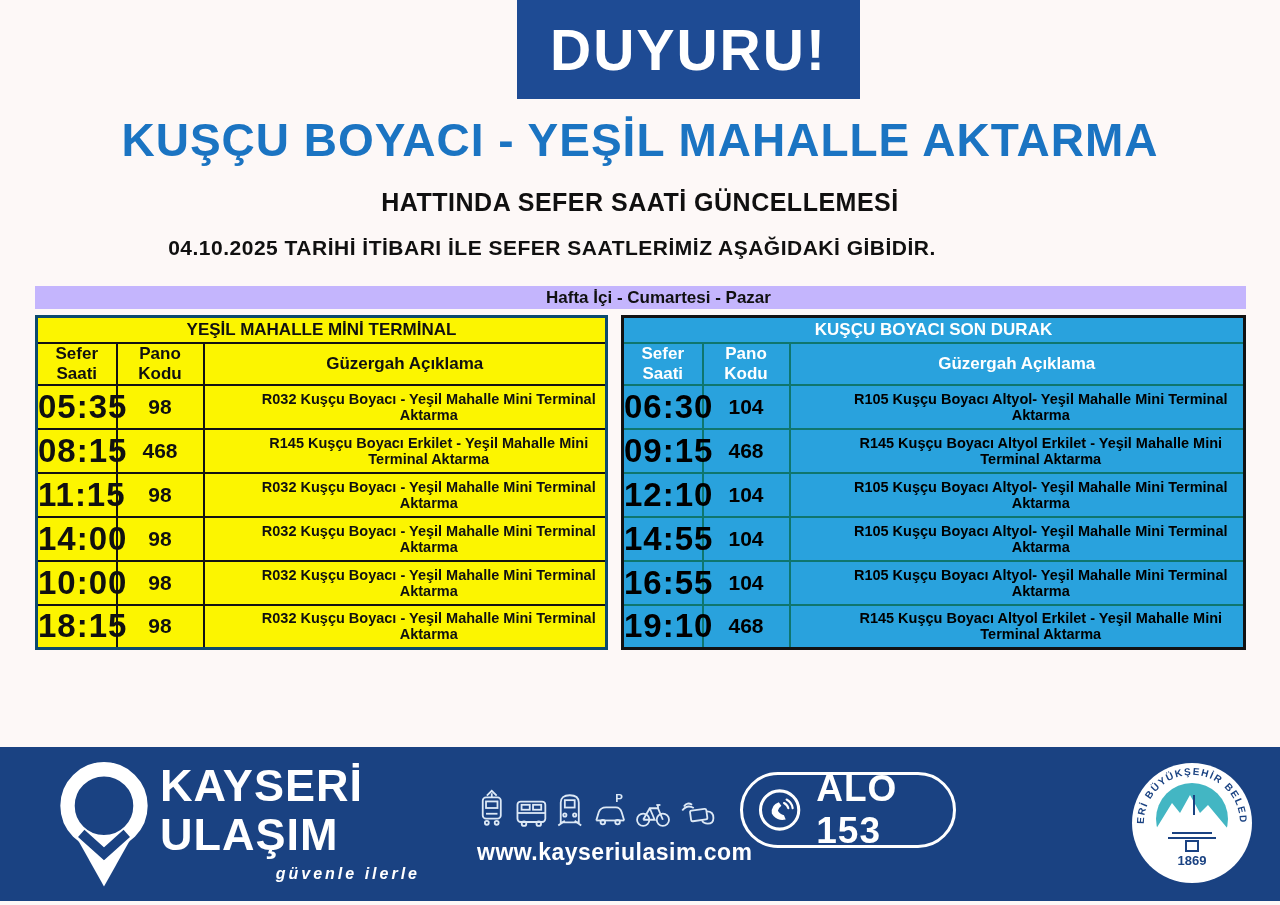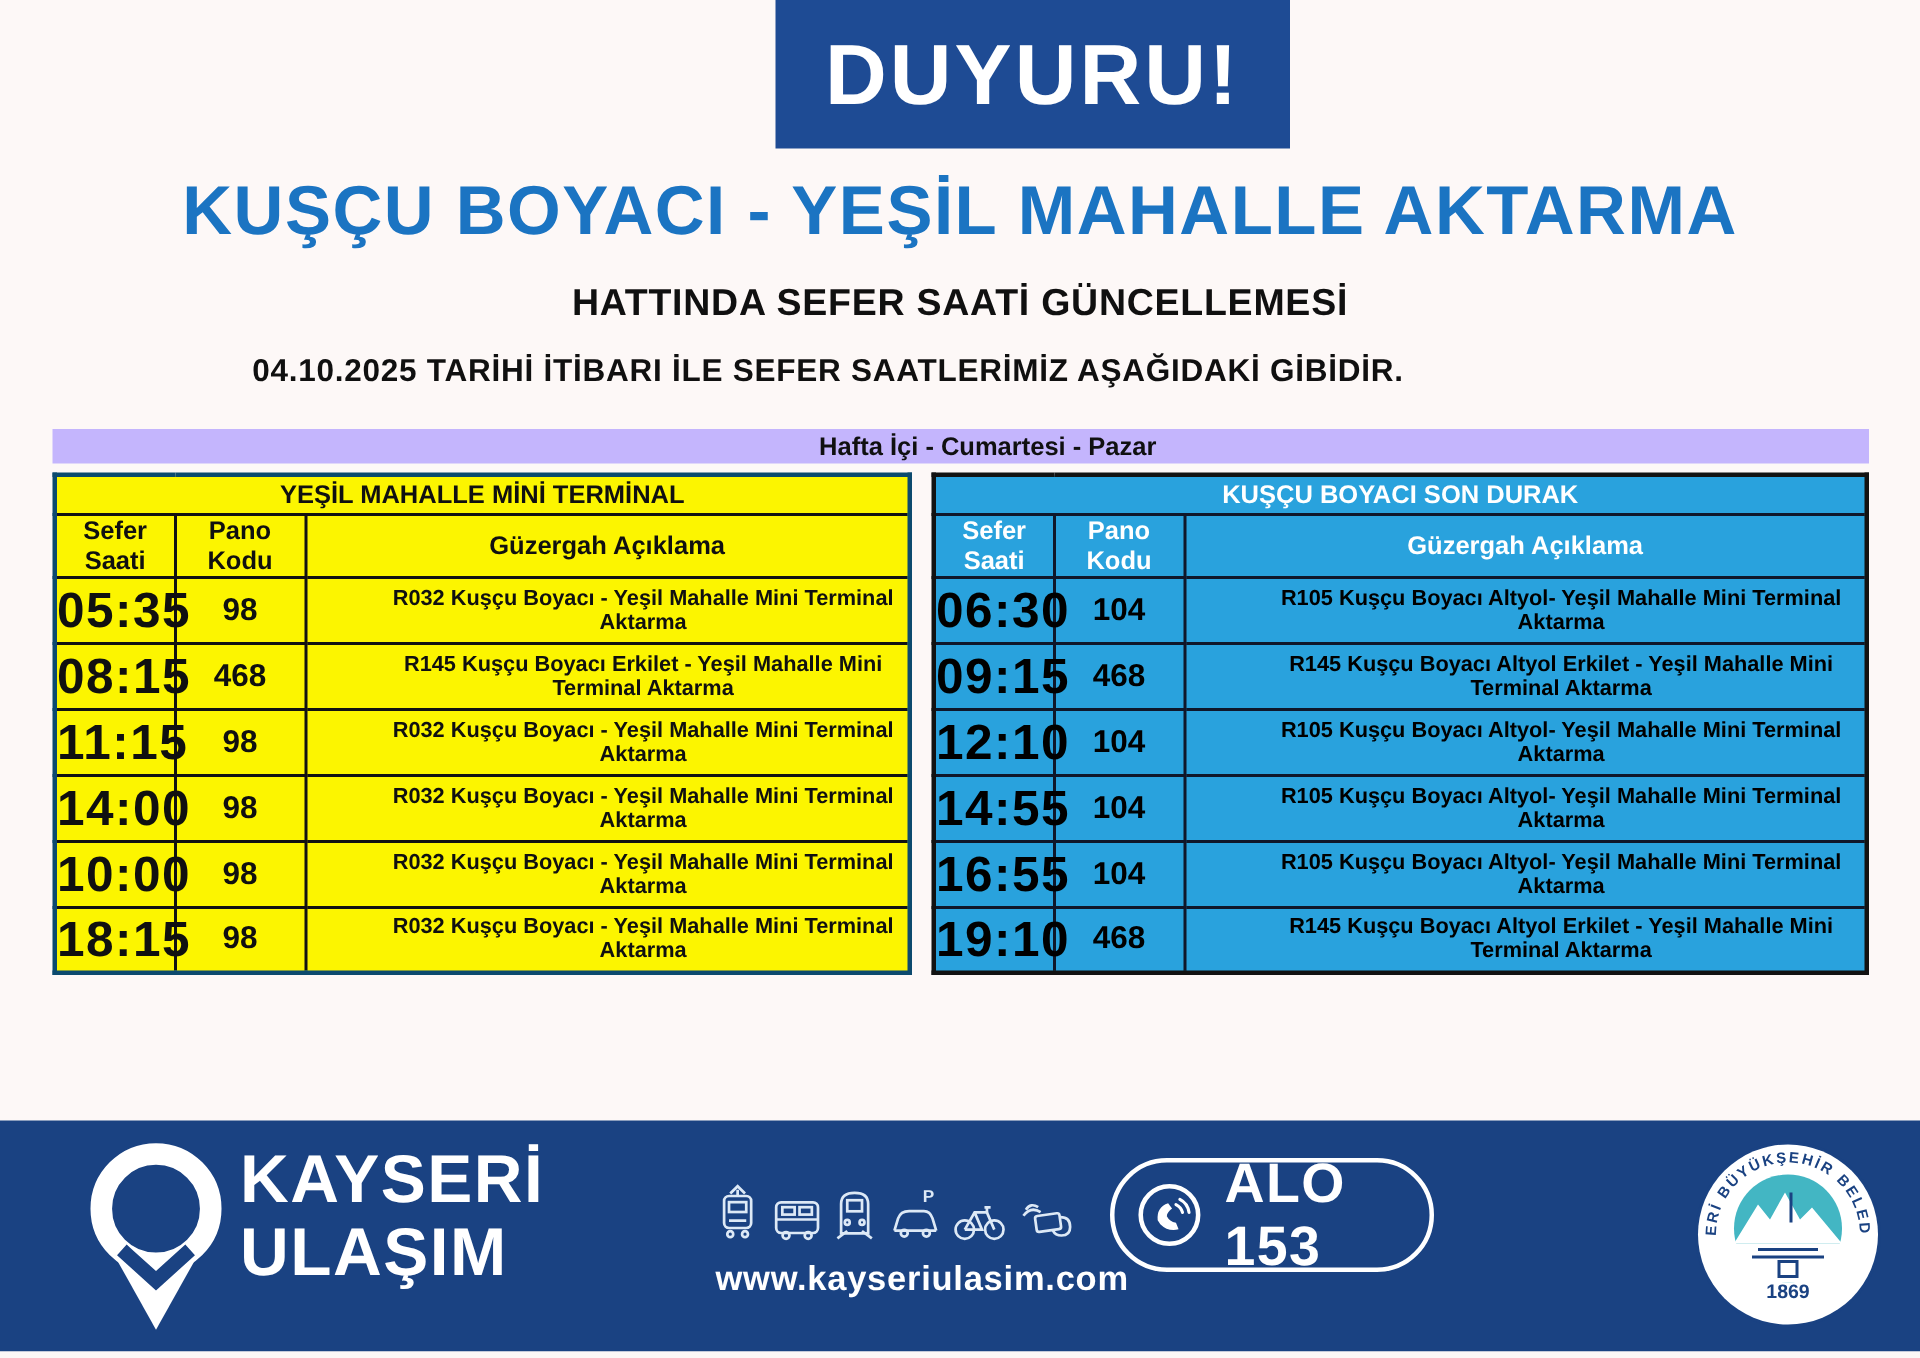--- a/index.html
+++ b/index.html
@@ -38,21 +38,21 @@
   .days-band {
     width:100%; height:23px; background:#c4b5fd;
     display:flex; align-items:center; justify-content:center;
     font-size:17px; font-weight:bold; color:#101010;padding-left:36px;
   }
   .tables-wrap { display:flex; margin-top:6px; }
   table { border-collapse:collapse; table-layout:fixed; }
   .tbl-left  { width:573px; }
   .tbl-right { width:625px; margin-left:13px; }
   .tbl-left  th, .tbl-left  td { border:2px solid #121212; }
-  .tbl-right th, .tbl-right td { border:2px solid #0f172a; }
+  .tbl-right th, .tbl-right td { border:2px solid #0f766e; }
   .tbl-left  { border:3px solid #0c4a6e; }
   .tbl-right { border:3px solid #121212; }
 
   .tbl-left  .title-row th { background:#fcf500; color:#101010; }
   .tbl-right .title-row th { background:#29a2dd; color:#ffffff; }
   .title-row th { height:26px; font-size:17px; font-weight:bold; text-align:center; }
 
   .tbl-left  .col-head th { background:#fcf500; color:#101010; }
   .tbl-right .col-head th { background:#29a2dd; color:#ffffff; }
   .col-head th { height:31px; font-size:17px; font-weight:bold; text-align:center; }
@@ -215,20 +215,21 @@
 
   <svg class="pin-logo" viewBox="0 0 100 140">
     <circle cx="50" cy="50" r="38" fill="none" stroke="#ffffff" stroke-width="15"></circle>
     <path d="M22 84 L50 134 L78 84 Z" fill="#ffffff"></path>
     <path d="M30 82 L50 100 L70 82" fill="none" stroke="#1a4282" stroke-width="10" stroke-linecap="square"></path>
   </svg>
 
   <div class="brand">
     <div class="brand-line">KAYSERİ</div>
     <div class="brand-line">ULAŞIM</div>
+    <div class="brand-tagline">güvenle ilerle</div>
   </div>
 
   <div class="transport">
     <div class="icons-row">
       <svg width="36" height="46" viewBox="0 0 36 46" fill="none" stroke="#dde9f6" stroke-width="2.2">
         <path d="M12 8 L18 2 L24 8"></path>
           <line x1="18" y1="5" x2="18" y2="10"></line>
         <rect x="7" y="10" width="22" height="26" rx="4"></rect>
         <rect x="11" y="15" width="14" height="8"></rect>
         <line x1="11" y1="30" x2="25" y2="30"></line>

